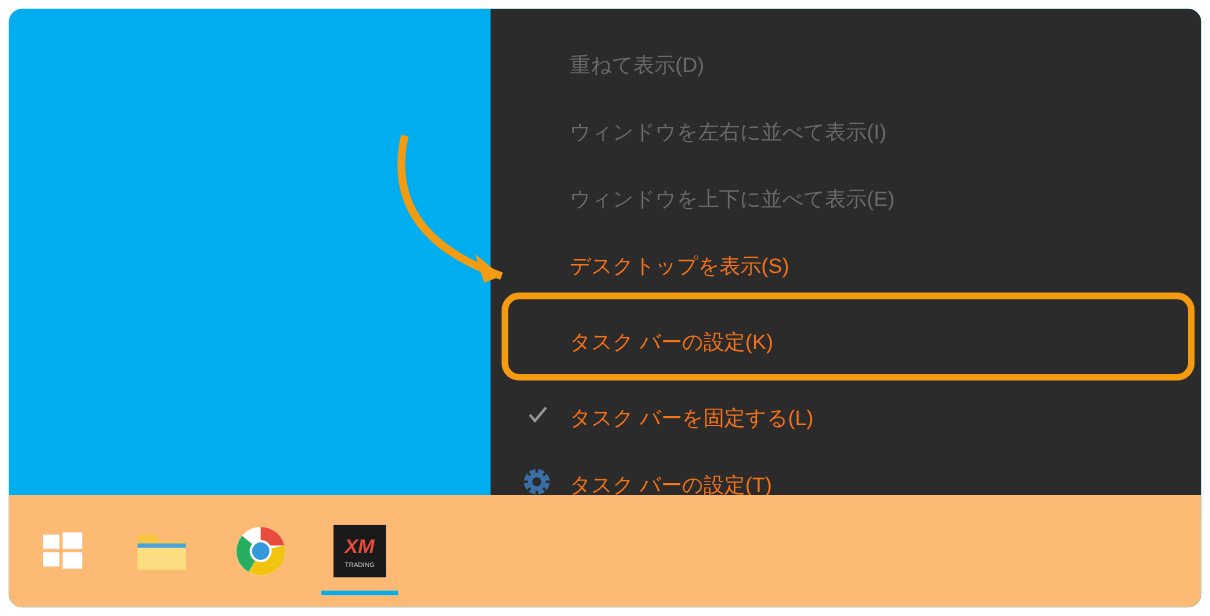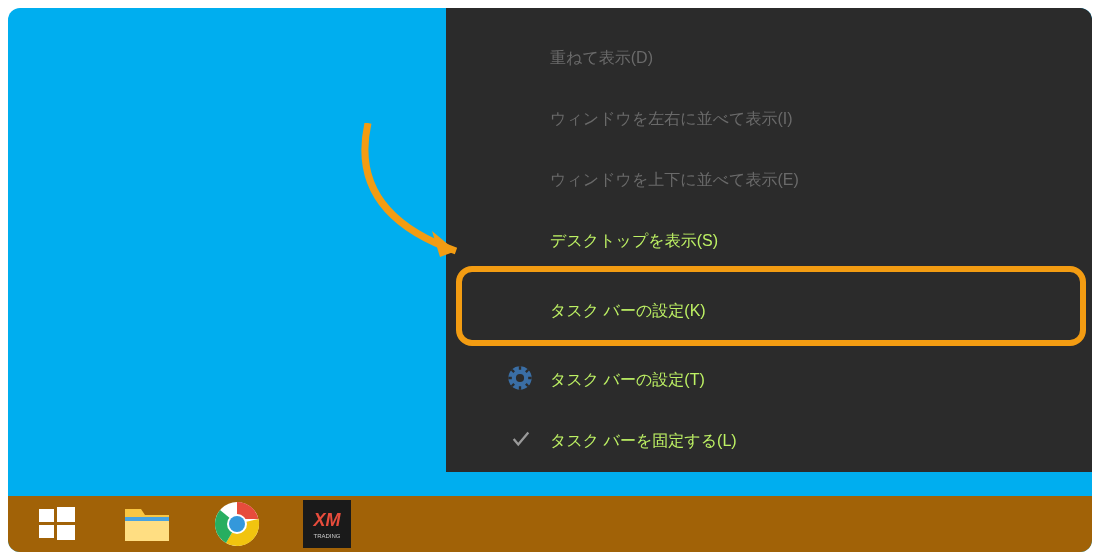--- a/index.html
+++ b/index.html
@@ -19,22 +19,22 @@
       height: 544px;
       border-radius: 12px;
       overflow: hidden;
       background: #00aeef;
     }
     .taskbar {
       position: absolute;
       bottom: 0;
       left: 0;
       right: 0;
-      height: 56px;
-      background: #a16207;
+      height: 102px;
+      background: #fdba74;
       display: flex;
       align-items: center;
       padding-left: 4px;
     }
     .taskbar-item {
       width: 90px;
       height: 80px;
       display: flex;
       align-items: center;
       justify-content: center;
@@ -48,27 +48,26 @@
       background: #2b2b2b;
       display: flex;
       flex-direction: column;
       padding-top: 20px;
     }
     .menu-item {
       height: 64px;
       display: flex;
       align-items: center;
       padding-left: 72px;
-      font-size: 16px;
+      font-size: 19px;
       color: #cfcfcf;
       position: relative;
-      margin-left: 32px;
     }
     .menu-item.disabled { color: #6a6a6a; }
-    .menu-item.enabled { color: #bef264; align-items: center; }
+    .menu-item.enabled { color: #f97316; align-items: center; }
     .menu-item .check {
       position: absolute;
       left: 32px;
       top: 50%;
       transform: translateY(-50%);
     }
     .menu-item .gear {
       position: absolute;
       left: 28px;
       top: 50%;
@@ -108,36 +107,36 @@
     <div class="menu-item disabled">
       <span>ウィンドウを上下に並べて表示(E)</span>
     </div>
     <div class="menu-item enabled">
       <span>デスクトップを表示(S)</span>
     </div>
     <div class="menu-item enabled" style="margin-top:8px;margin-bottom:8px;">
       <span>タスク バーの設定(K)</span>
     </div>
     <div class="menu-item enabled">
+      <span class="check">
+        <svg width="22" height="22" viewBox="0 0 24 24">
+            <path d="M4 12 L9 18 L20 5" stroke="#9a9a9a" stroke-width="2.5" fill="none"></path>
+          </svg>
+      </span>
+      <span>タスク バーを固定する(L)</span>
+    </div>
+    <div class="menu-item enabled">
       <span class="gear">
         <svg width="28" height="28" viewBox="0 0 24 24">
           <circle cx="12" cy="12" r="10" fill="#3a6ea5"></circle>
           <circle cx="12" cy="12" r="3.5" fill="#2b2b2b"></circle>
           <path d="M12 2v3M12 19v3M2 12h3M19 12h3M4.9 4.9l2.1 2.1M17 17l2.1 2.1M4.9 19.1l2.1-2.1M17 7l2.1-2.1" stroke="#2b2b2b" stroke-width="2"></path>
         </svg>
       </span>
       <span>タスク バーの設定(T)</span>
-    </div>
-    <div class="menu-item enabled">
-      <span class="check">
-        <svg width="22" height="22" viewBox="0 0 24 24">
-            <path d="M4 12 L9 18 L20 5" stroke="#9a9a9a" stroke-width="2.5" fill="none"></path>
-          </svg>
-      </span>
-      <span>タスク バーを固定する(L)</span>
     </div>
   </div>
 
   <div class="highlight-box" style="left:448px; top:258px; width:630px; height:80px;"></div>
 
   <svg class="arrow" style="left:330px; top:115px;" width="160" height="150" viewBox="0 0 160 150">
     <path d="M30 0 Q 10 90 118 128" stroke="#f39c12" stroke-width="7" fill="none"></path>
     <path d="M118 128 L94 108 L102 134 Z" fill="#f39c12"></path>
   </svg>
 

